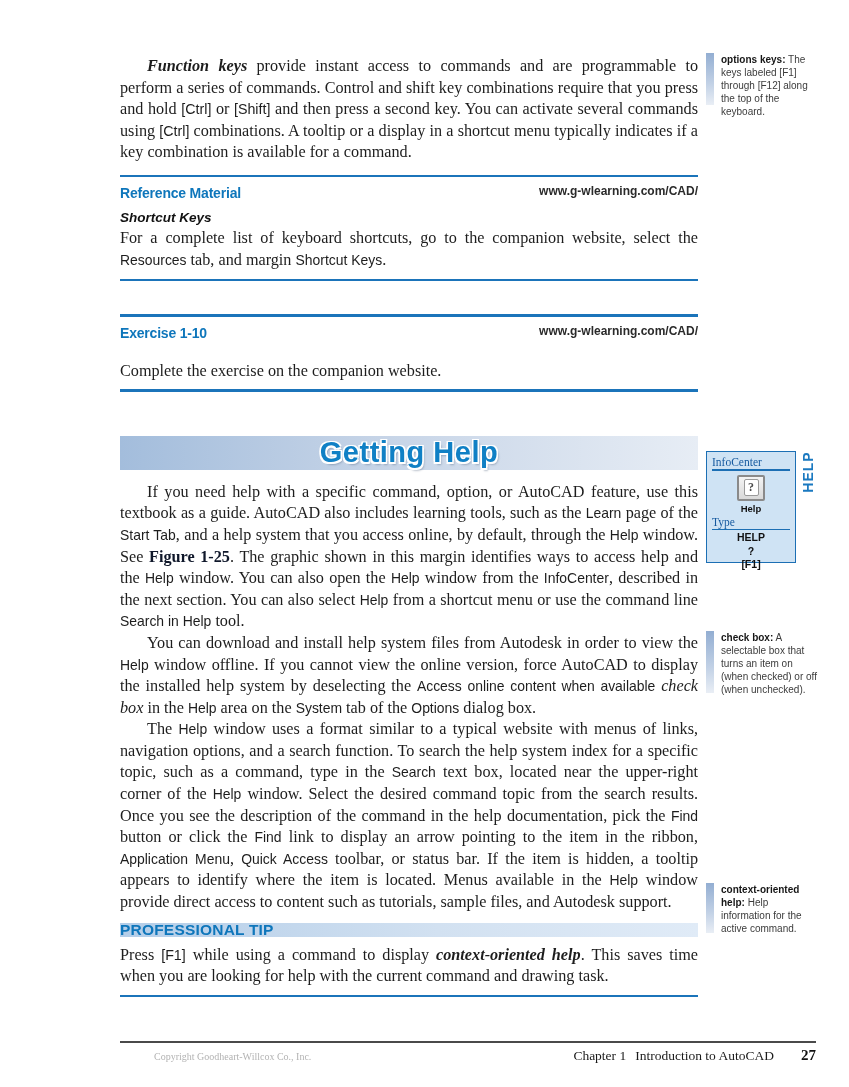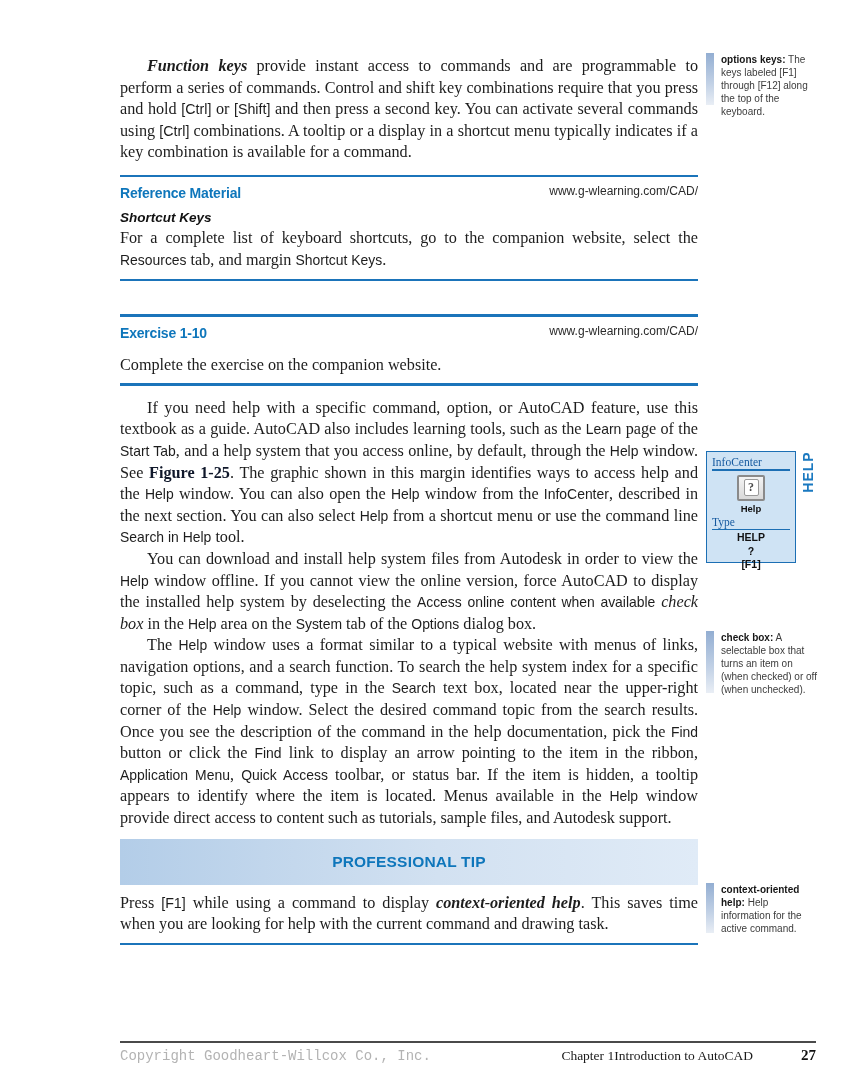--- a/index.html
+++ b/index.html
@@ -22,44 +22,44 @@
   .ref { font-weight:bold; color:#0f172a; }
   
   .rule-blue { height:2.5px; background:#1b74ba; }
   
   .sect-head { display:flex; align-items:flex-end; justify-content:space-between; margin-top:7px; }
   .sect-head h2 {
     font-family:"Liberation Sans", sans-serif; font-weight:bold;
     font-size:14px; color:#0e76bb; letter-spacing:-0.2px;
   }
   .sect-head .url {
-    font-family:"Liberation Sans", sans-serif; font-size:12px; color:#2a2a2a; padding-bottom:3px;
+    font-family:"Liberation Sans", sans-serif; font-size:12px; color:#2a2a2a; padding-bottom:3px;font-weight:bold;
   }
   h3.sub {
     font-family:"Liberation Sans", sans-serif; font-weight:bold; font-style:italic;
     font-size:13.5px; color:#111; margin-top:9px; margin-bottom:3px;
   }
   .sect .body { margin-top:2px; }
   .sect .rule-bottom { margin-top:7px; }
   
   .banner-main {
     height:34px; margin-top:44px;
     background:linear-gradient(90deg,#a3bddc 0%, #c6d4e7 45%, #e7edf5 100%);
     display:flex; align-items:center; justify-content:center;
   }
   .banner-main .t {
     font-family:"Liberation Sans", sans-serif; font-weight:bold; font-size:29px;
     color:#1080c5; letter-spacing:0.5px;
     text-shadow:-1.5px -1.5px 0 #fff, 1.5px -1.5px 0 #fff, -1.5px 1.5px 0 #fff,
                  1.5px 1.5px 0 #fff, 2px 3px 2px rgba(60,80,110,.35);
   }
   .banner-tip {
-    height:46px; margin-top:9px;
+    height:14px; margin-top:9px;
     background:linear-gradient(90deg,#b3cde8 0%, #d2e1f1 55%, #e0ebf7 100%);
-    display:flex; align-items:center; justify-content:center;
+    display:flex; align-items:center; 
   }
   .banner-tip .t {
     font-family:"Liberation Sans", sans-serif; font-weight:bold; font-size:15.5px;
     color:#0e76bb; letter-spacing:0.2px;
   }
   
   .mnote { position:absolute; display:flex; width:112px; }
   .mnote .bar {
     width:8px; flex:0 0 8px; margin-right:7px;
     background:linear-gradient(180deg,#93aed2 0%, #c3d2e6 60%, #e9eef5 100%);
@@ -96,25 +96,25 @@
   .vtab { position:absolute; left:797px; top:444px; width:22px; height:56px; }
   .vtab span {
     position:absolute; left:50%; top:50%; transform:translate(-50%,-50%) rotate(-90deg);
     white-space:nowrap; font-family:"Liberation Sans", sans-serif; font-weight:bold;
     font-size:14px; letter-spacing:1px; color:#1b79c0;
   }
   
   .footer { position:absolute; left:120px; top:1041px; width:696px; }
   .footer .frule { height:1.5px; background:#4a4a4a; }
   .footer .row { display:flex; justify-content:space-between; align-items:baseline; margin-top:4px; }
-  .footer .copy { font-family:Liberation Mono, monospace; font-size:14px; color:#b3b3b3; }
+  .footer .copy { font-family:Liberation Serif, serif; font-size:10px; color:#b3b3b3;margin-left:34px; }
   .footer .right { display:flex; align-items:baseline; }
   .footer .chap { font-size:13.5px; color:#1a1a1a; }
-  .footer .title { font-size:13.5px; color:#1a1a1a; }
-  .footer .pnum { font-weight:bold; font-size:15px; color:#111; margin-left:48px; }
+  .footer .title { font-size:13.5px; color:#1a1a1a; margin-left:9px; }
+  .footer .pnum { font-weight:bold; font-size:15px; color:#111; margin-left:27px; }
 </style>
 </head>
 <body>
 
 <div class="page">
 
   <div class="main">
 
     <p class="body indent" style="margin-top:56px;"><span class="bi">Function keys</span><span> provide instant access to commands and are programmable to perform a series of commands. Control and shift key combinations require that you press and hold </span><span class="key">[Ctrl]</span><span> or </span><span class="key">[Shift]</span><span> and then press a second key. You can activate several commands using </span><span class="key">[Ctrl]</span><span> combinations. A tooltip or a display in a shortcut menu typically indicates if a key combination is available for a command.</span></p>
 
@@ -128,24 +128,27 @@
       <p class="body"><span>For a complete list of keyboard shortcuts, go to the companion website, select the </span><span class="bs">Resources</span><span> tab, and margin </span><span class="bs">Shortcut Keys</span><span>.</span></p>
       <div class="rule-blue rule-bottom"></div>
     </div>
 
     <div class="sect" style="margin-top:33px;">
       <div class="rule-blue"></div>
       <div class="sect-head">
         <h2>Exercise 1-10</h2>
         <span class="url">www.g-wlearning.com/CAD/</span>
       </div>
-      <p class="body" style="margin-top:14px;"><span>Complete the exercise on the companion website.</span></p>
+      <p class="body" style="margin-top:20px;"><span>Complete the exercise on the companion website.</span></p>
       <div class="rule-blue rule-bottom"></div>
     </div>
 
+    <div class="banner-main">
+      <span class="t">Getting Help</span>
+    </div>
 
     <p class="body indent" style="margin-top:12px;"><span>If you need help with a specific command, option, or AutoCAD feature, use this textbook as a guide. AutoCAD also includes learning tools, such as the </span><span class="bs">Learn</span><span> page of the </span><span class="bs">Start Tab</span><span>, and a help system that you access online, by default, through the </span><span class="bs">Help</span><span> window. See </span><span class="ref">Figure 1-25</span><span>. The graphic shown in this margin identifies ways to access help and the </span><span class="bs">Help</span><span> window. You can also open the </span><span class="bs">Help</span><span> window from the </span><span class="bs">InfoCenter</span><span>, described in the next section. You can also select </span><span class="bs">Help</span><span> from a shortcut menu or use the command line </span><span class="bs">Search in Help</span><span> tool.</span></p>
 
     <p class="body indent"><span>You can download and install help system files from Autodesk in order to view the </span><span class="bs">Help</span><span> window offline. If you cannot view the online version, force AutoCAD to display the installed help system by deselecting the </span><span class="bs">Access online content when available</span><span> </span><span class="it">check box</span><span> in the </span><span class="bs">Help</span><span> area on the </span><span class="bs">System</span><span> tab of the </span><span class="bs">Options</span><span> dialog box.</span></p>
 
     <p class="body indent"><span>The </span><span class="bs">Help</span><span> window uses a format similar to a typical website with menus of links, navigation options, and a search function. To search the help system index for a specific topic, such as a command, type in the </span><span class="bs">Search</span><span> text box, located near the upper-right corner of the </span><span class="bs">Help</span><span> window. Select the desired command topic from the search results. Once you see the description of the command in the help documentation, pick the </span><span class="bs">Find</span><span> button or click the </span><span class="bs">Find</span><span> link to display an arrow pointing to the item in the ribbon, </span><span class="bs">Application Menu</span><span>, </span><span class="bs">Quick Access</span><span> toolbar, or status bar. If the item is hidden, a tooltip appears to identify where the item is located. Menus available in the </span><span class="bs">Help</span><span> window provide direct access to content such as tutorials, sample files, and Autodesk support.</span></p>
 
     <div class="banner-tip">
       <span class="t">PROFESSIONAL TIP</span>
     </div>

